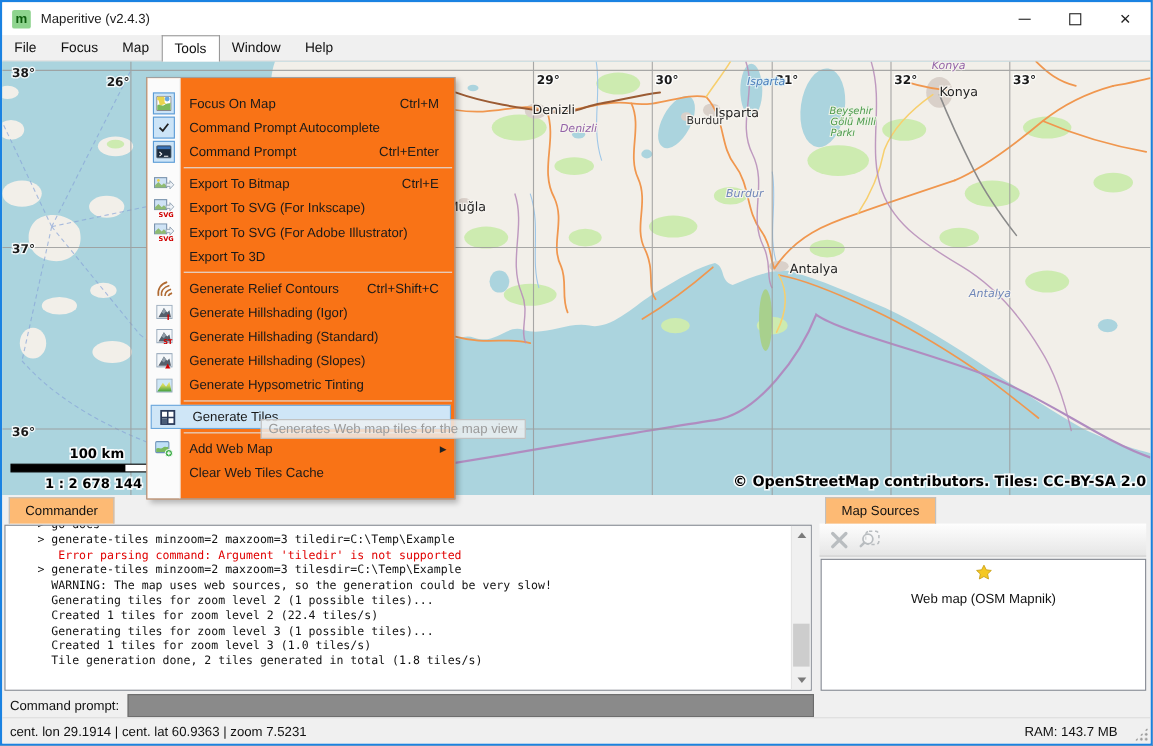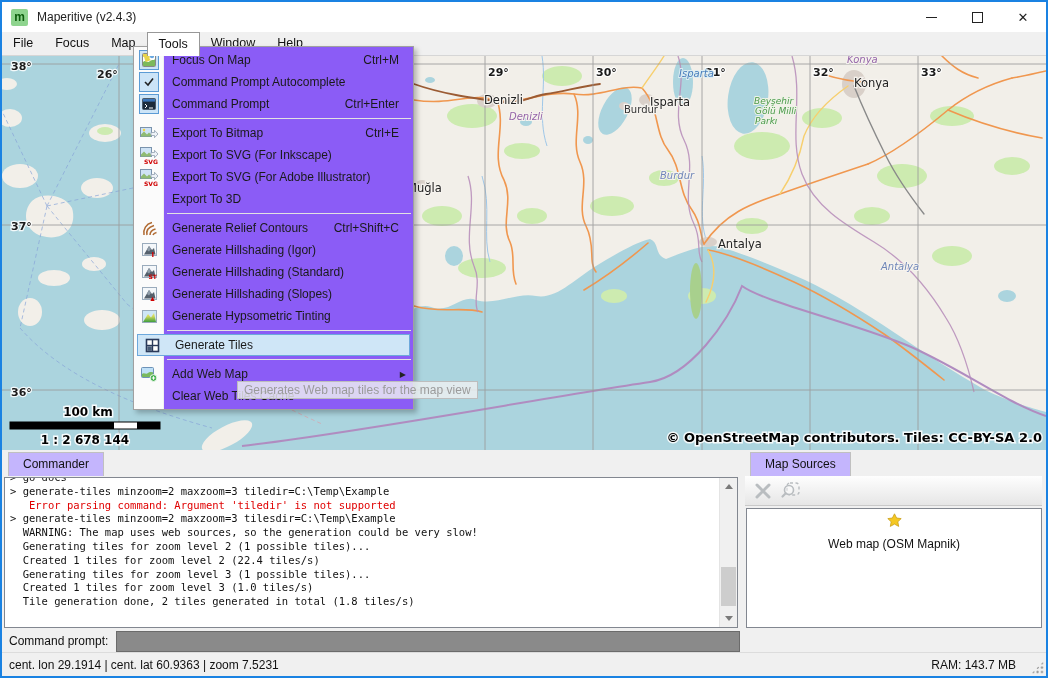--- a/index.html
+++ b/index.html
@@ -29,45 +29,45 @@
   .lbl-city{font-size:11.5px;fill:#222;paint-order:stroke;stroke:#f6f3ee;stroke-width:2.5px;}
   .lbl-town{font-size:10px;fill:#333;paint-order:stroke;stroke:#f6f3ee;stroke-width:2.5px;}
   .lbl-admin{font-size:10px;font-style:italic;fill:#9464a8;paint-order:stroke;stroke:#f6f3ee;stroke-width:2px;}
   .lbl-admin-blue{font-size:10px;font-style:italic;fill:#6f86b8;paint-order:stroke;stroke:#f6f3ee;stroke-width:2px;}
   .lbl-water{font-size:10px;font-style:italic;fill:#4a7ebb;paint-order:stroke;stroke:#dcedf3;stroke-width:2px;}
   .lbl-park{font-size:9px;font-style:italic;fill:#4c9a4c;paint-order:stroke;stroke:#eef3e6;stroke-width:2px;}
   .lbl-grid{font-size:11px;font-weight:bold;fill:#1a1a1a;paint-order:stroke;stroke:rgba(255,255,255,.85);stroke-width:2.5px;}
   .lbl-scale{font-size:12px;font-weight:bold;fill:#000;paint-order:stroke;stroke:rgba(255,255,255,.9);stroke-width:3px;}
   .lbl-attr{font-size:13px;font-weight:bold;fill:#000;paint-order:stroke;stroke:rgba(255,255,255,.85);stroke-width:3px;}
   
-  .tools-menu{position:absolute;left:131px;top:44px;width:281px;z-index:30;background:#8b5cf6;
-    border:1px solid #a0a0a0;box-shadow:3px 3px 5px rgba(0,0,0,.25);padding:2px 0;box-sizing:border-box;}
+  .tools-menu{position:absolute;left:131px;top:68px;width:281px;z-index:30;background:#f97316;
+    border:1px solid #a0a0a0;box-shadow:3px 3px 5px rgba(0,0,0,.25);padding:12px 0;box-sizing:border-box;}
   .tools-menu .gutter{position:absolute;left:0;top:0;bottom:0;width:29px;background:#fbfbfb;border-right:1px solid #f0f0f0;}
   .menu-item{position:relative;display:flex;align-items:center;height:22px;box-sizing:border-box;font-size:12px;color:#1a1a1a;}
   .menu-item .mi-icon{width:30px;display:flex;align-items:center;justify-content:center;flex:none;}
   .menu-item .mi-label{flex:1;padding-left:8px;white-space:nowrap;}
   .menu-item .mi-shortcut{padding-right:14px;white-space:nowrap;}
   .menu-item .mi-sub{position:absolute;right:7px;font-size:8px;color:#222;}
   .menu-item.hl{outline:1px solid #6da8dc;outline-offset:-1px;background:#cfe6f7;margin:0 3px;}
   .menu-sep{border-top:1px solid #e2e2e2;margin:3px 2px 3px 33px;height:0;}
   .icon-box{width:20px;height:20px;box-sizing:border-box;border:1px solid #5b9bd5;background:#cce4f7;
     display:flex;align-items:center;justify-content:center;}
   
   .tooltip{position:absolute;left:235px;top:379px;z-index:40;height:18px;box-sizing:border-box;
     background:rgba(238,240,242,.82);border:1px solid #bdbdbd;color:#9b9b9b;font-size:12px;
     padding:1px 6px;white-space:nowrap;}
   
   .bottom{position:absolute;left:0;top:448px;width:1044px;height:202px;background:#f0f0f0;}
-  .panel-tab{position:absolute;top:2px;height:24px;box-sizing:border-box;background:#c4b5fd;
+  .panel-tab{position:absolute;top:2px;height:24px;box-sizing:border-box;background:#fdba74;
     border:1px solid #c0c0c0;border-bottom:none;padding:4px 14px 0 14px;font-size:12px;z-index:2;}
   .commander{position:absolute;left:0;top:0;width:738px;height:202px;}
   .cmd-output{position:absolute;left:2px;top:27px;width:734px;height:151px;background:#fff;
     border:1px solid #828790;box-sizing:border-box;overflow:hidden;}
   .cmd-lines{margin:-7px 0 0 0;padding-left:5px;font-family:"DejaVu Sans Mono",monospace;font-size:10.5px;line-height:13.8px;}
-  .cmd-line{white-space:pre;}
+  .cmd-line{white-space:pre;margin-left:24px;}
   .cmd-line.err{color:#e00000;}
   .vscroll{position:absolute;right:0;top:0;bottom:0;width:17px;background:#f0f0f0;border-left:1px solid #e4e4e4;}
   .vs-arrow{position:absolute;left:0;width:17px;height:17px;display:flex;align-items:center;justify-content:center;}
   .vs-thumb{position:absolute;left:1px;width:15px;background:#cdcdcd;}
   .tri-up{width:0;height:0;border-left:4px solid transparent;border-right:4px solid transparent;border-bottom:5px solid #7a7a7a;}
   .tri-dn{width:0;height:0;border-left:4px solid transparent;border-right:4px solid transparent;border-top:5px solid #7a7a7a;}
   .prompt-row{position:absolute;left:0;top:180px;width:738px;height:22px;display:flex;align-items:center;}
   .prompt-label{font-size:12px;padding-left:7px;white-space:nowrap;}
   .prompt-input{margin-left:8px;width:620px;height:17px;background:#8a8a8a;border:1px solid #6b6b6b;}
   .vsplit{position:absolute;left:738px;top:0;width:5px;height:202px;background:#f0f0f0;}

